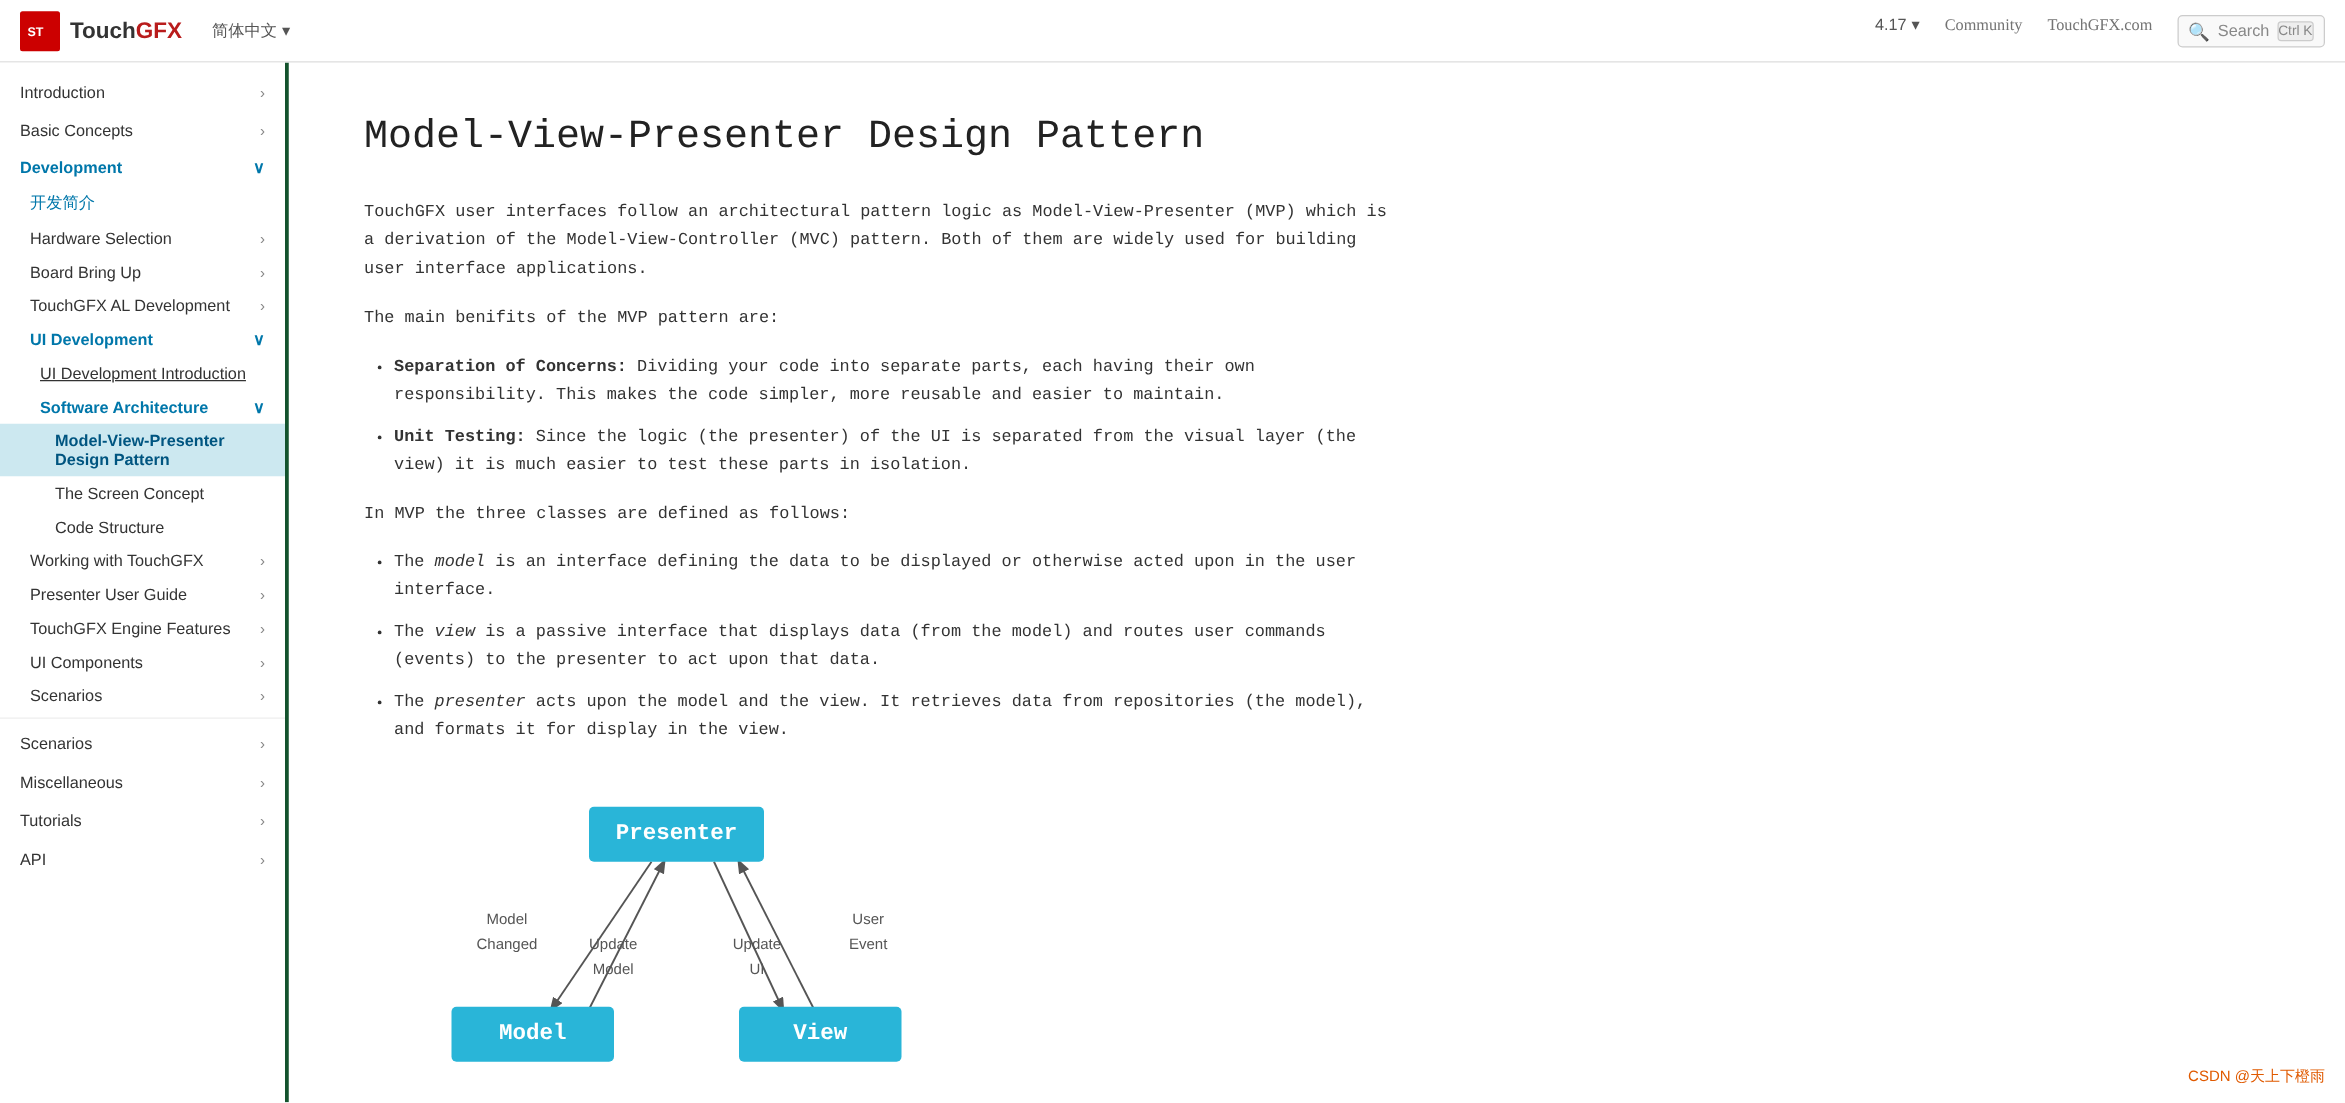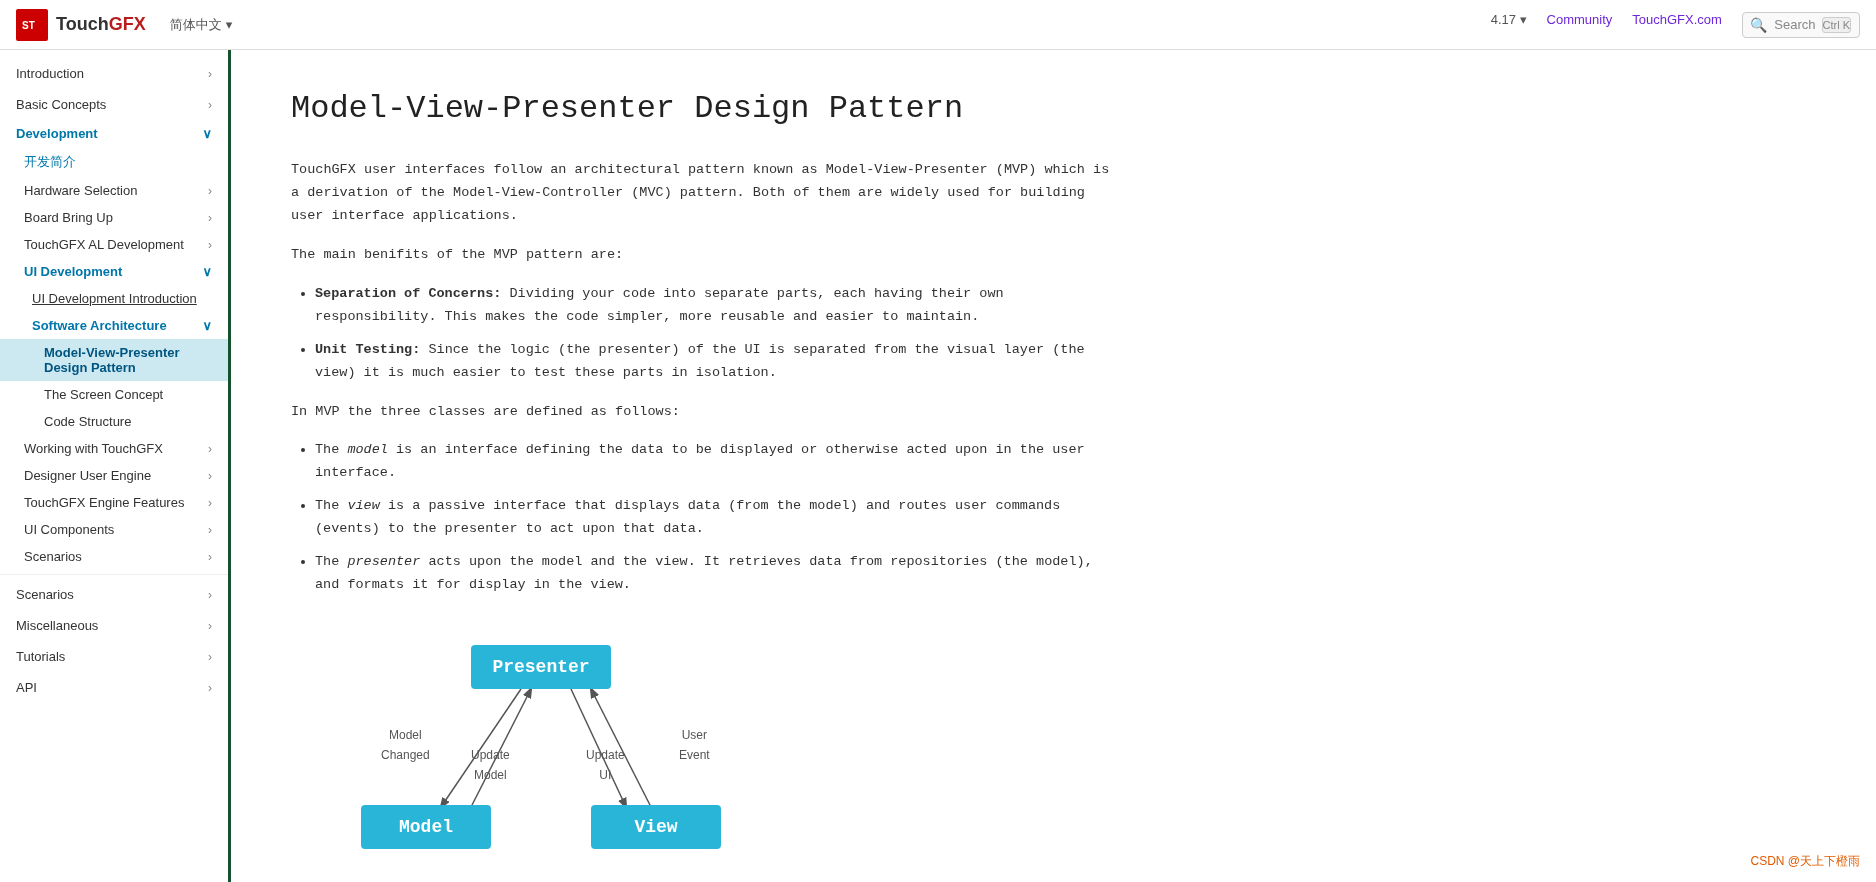--- a/index.html
+++ b/index.html
@@ -56,22 +56,23 @@
     .header-version {
       font-size: 13px;
       color: #555;
       cursor: pointer;
       display: flex;
       align-items: center;
       gap: 4px;
     }
     .header-community, .header-site {
       font-size: 13px;
-      color: #6d28d9;
-      cursor: pointer;
+      color: #737373;
+      cursor: pointer;
+      font-family: Liberation Serif, serif;
     }
     .header-search {
       display: flex;
       align-items: center;
       border: 1px solid #ccc;
       border-radius: 4px;
       padding: 4px 8px;
       gap: 6px;
       background: #f9f9f9;
       cursor: pointer;
@@ -347,21 +348,21 @@
     <div class="sidebar-sub-sub-item" style="padding-left:44px;">
       <span>Code Structure</span>
     </div>
 
     <div class="sidebar-sub-item">
       <span>Working with TouchGFX</span>
       <span class="sidebar-chevron">›</span>
     </div>
 
     <div class="sidebar-sub-item">
-      <span>Designer User Engine</span>
+      <span>Presenter User Guide</span>
       <span class="sidebar-chevron">›</span>
     </div>
 
     <div class="sidebar-sub-item">
       <span>TouchGFX Engine Features</span>
       <span class="sidebar-chevron">›</span>
     </div>
 
     <div class="sidebar-sub-item">
       <span>UI Components</span>
@@ -395,21 +396,21 @@
       <span class="sidebar-chevron">›</span>
     </div>
 
   </nav>
 
   <main class="content">
 
     <h1 class="page-title">Model-View-Presenter Design Pattern</h1>
 
     <div class="content-body">
-      <p>TouchGFX user interfaces follow an architectural pattern known as Model-View-Presenter (MVP) which is a derivation of the Model-View-Controller (MVC) pattern. Both of them are widely used for building user interface applications.</p>
+      <p>TouchGFX user interfaces follow an architectural pattern logic as Model-View-Presenter (MVP) which is a derivation of the Model-View-Controller (MVC) pattern. Both of them are widely used for building user interface applications.</p>
       <p>The main benifits of the MVP pattern are:</p>
 
       <ul>
         <li>
           <strong>Separation of Concerns:</strong><span> Dividing your code into separate parts, each having their own responsibility. This makes the code simpler, more reusable and easier to maintain.</span>
         </li>
         <li>
           <strong>Unit Testing:</strong><span> Since the logic (the presenter) of the UI is separated from the visual layer (the view) it is much easier to test these parts in isolation.</span>
         </li>
       </ul>

